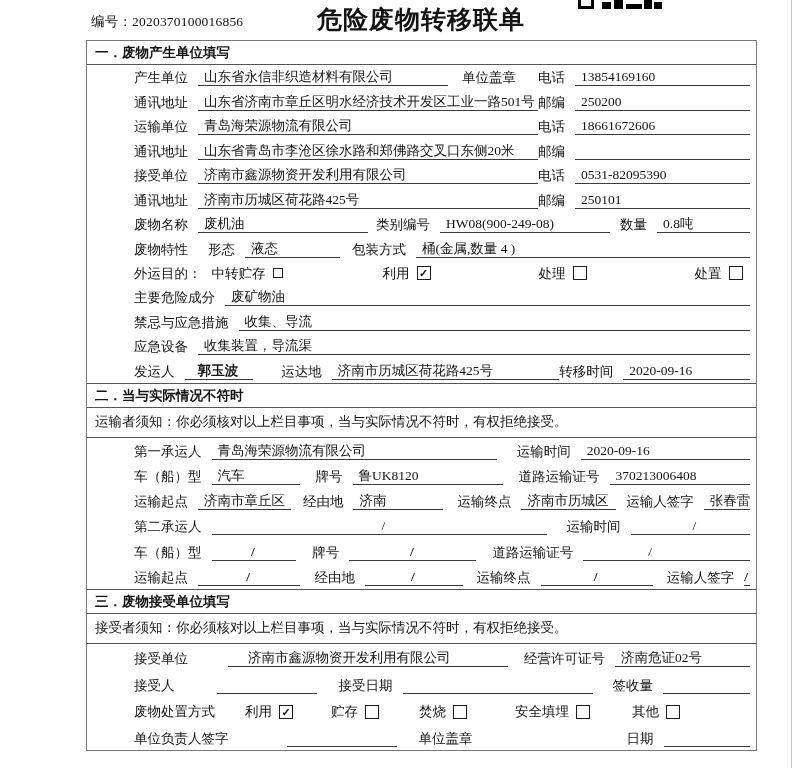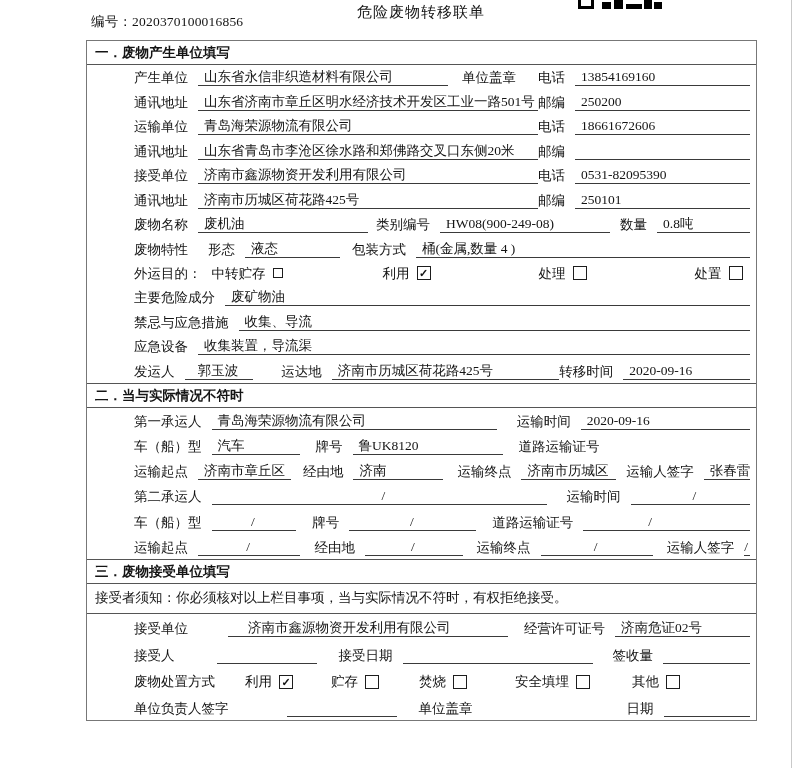--- a/index.html
+++ b/index.html
@@ -4,37 +4,37 @@
 <style>
   html,body{margin:0;padding:0;background:#fff;}
   .doc{position:relative;width:796px;height:768px;background:#fff;overflow:hidden;
        font-family:"Liberation Serif","DejaVu Serif",serif;color:#141414;font-size:13.5px;}
   .edge-line{position:absolute;top:0;bottom:0;right:4px;width:1px;background:#c9c9c9;}
   
   .hdr{position:absolute;left:86px;top:0;width:670px;height:38px;}
   .doc-number{position:absolute;left:5px;top:13px;white-space:nowrap;letter-spacing:.2px;}
   .doc-title{position:absolute;left:0;top:3px;width:100%;text-align:center;
              font-family:"Liberation Sans","DejaVu Sans",sans-serif;
-             font-weight:normal;font-size:15px;letter-spacing:1px;}
+             font-weight:bold;font-size:25px;letter-spacing:1px;}
   .qr{position:absolute;left:492px;top:0;width:84px;height:9px;}
   
   .tbl{position:absolute;left:86px;top:40px;width:669px;border:1px solid #777;background:#fff;}
   .sec-head{height:17px;padding:3px 0 3px 8px;font-family:Liberation Serif, serif;
             font-weight:bold;font-size:13.5px;border-bottom:1px solid #555;}
   .sec-head.bt{border-top:1px solid #555;}
   .notice{height:29px;display:flex;align-items:center;padding-left:8px;border-bottom:1px solid #555;}
   .row{display:flex;align-items:flex-end;padding:0 6px 3px 8px;box-sizing:border-box;margin-left:39px;}
   .s1 .row{height:24.45px;}
   .s2 .row{height:25.2px;}
   .s3 .row{height:26.5px;}
   .l{white-space:nowrap;padding-right:10px;line-height:16px;}
   .u{border-bottom:1px solid #3a3a3a;padding:0 2px 0 6px;white-space:nowrap;overflow:hidden;
      line-height:16px;min-height:16px;box-sizing:border-box;}
   .fill{flex:1 1 auto;min-width:0;}
-  .ctr{text-align:center;padding-left:0;}
+  .ctr{text-align:center;padding-left:0;font-weight:bold;}
   .rg{display:flex;margin-left:auto;width:212px;align-items:flex-end;}
   .rg .l{padding-right:10px;}
   
   .cbg{display:flex;align-items:center;white-space:nowrap;}
   .cbl{line-height:16px;}
   .cb{display:inline-block;width:12px;height:12px;border:1px solid #1d1d1d;margin-left:7px;
       font-size:11px;line-height:12px;text-align:center;font-weight:bold;margin-bottom:1px;}
   .cb-sm{width:8px;height:8px;margin-bottom:2px;}
   
   .ftr{position:absolute;left:90px;top:751px;white-space:nowrap;}
@@ -178,35 +178,37 @@
         <span class="l" style="margin-left:28px">运达地</span>
         <span class="u" style="width:238px">济南市历城区荷花路425号</span>
         <span class="rg" style="width:200px">
           <span class="l">转移时间</span>
           <span class="u fill">2020-09-16</span>
         </span>
       </div>
     </div>
 
     <div class="sec-head bt">二．当与实际情况不符时</div>
+    <div class="notice">运输者须知：你必须核对以上栏目事项，当与实际情况不符时，有权拒绝接受。</div>
     <div class="s2">
 
       <div class="row">
         <span class="l">第一承运人</span>
         <span class="u" style="width:295px">青岛海荣源物流有限公司</span>
         <span class="l" style="margin-left:20px">运输时间</span>
         <span class="u" style="width:175px">2020-09-16</span>
       </div>
 
       <div class="row">
         <span class="l">车（船）型</span>
         <span class="u" style="width:88px">汽车</span>
         <span class="l" style="margin-left:16px">牌号</span>
         <span class="u" style="width:150px">鲁UK8120</span>
         <span class="l" style="margin-left:16px">道路运输证号</span>
+        <span class="u fill">370213006408</span>
       </div>
 
       <div class="row">
         <span class="l">运输起点</span>
         <span class="u" style="width:98px">济南市章丘区</span>
         <span class="l" style="margin-left:12px">经由地</span>
         <span class="u" style="width:95px">济南</span>
         <span class="l" style="margin-left:14px">运输终点</span>
         <span class="u" style="width:100px">济南市历城区</span>
         <span class="l" style="margin-left:10px">运输人签字</span>

